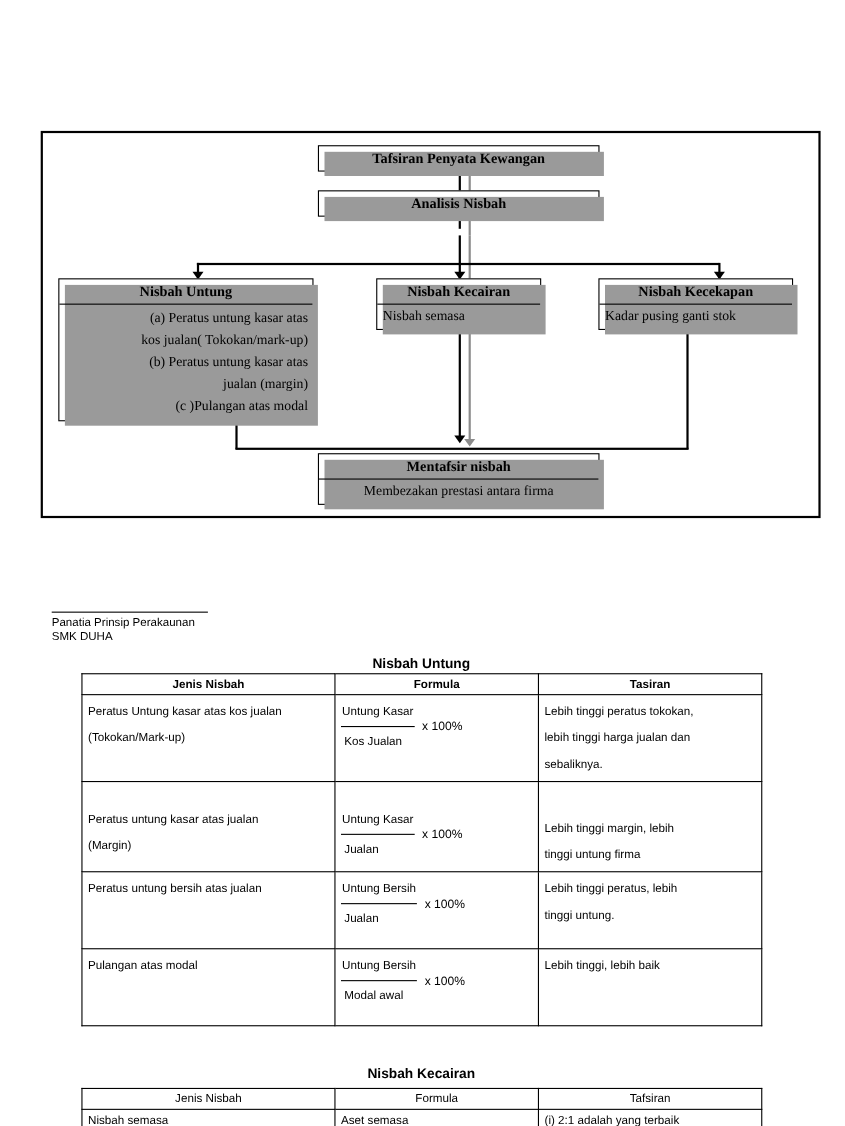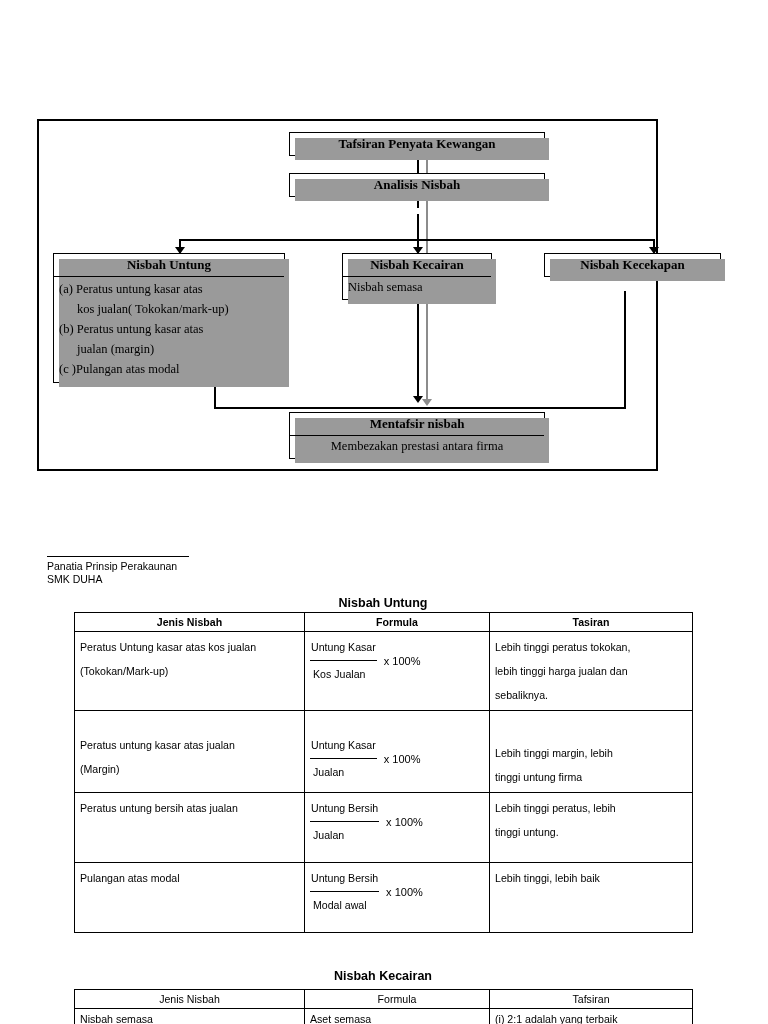--- a/index.html
+++ b/index.html
@@ -14,21 +14,21 @@
     font-family: "Liberation Sans", sans-serif;
     color: #000000;
     overflow: hidden;
   }
 
   
   #flowchart {
     position: absolute;
     left: 37px;
     top: 119px;
-    width: 621px;
+    width: 709px;
     height: 352px;
     border: 2px solid #000;
     box-sizing: border-box;
     background: #fff;
     text-decoration: underline;
   }
   .fcbox {
     position: absolute;
     box-sizing: border-box;
     background: #fff;
@@ -54,21 +54,21 @@
     padding: 1px 4px;
     white-space: nowrap;
   }
   .fc-body {
     border-top: 1.5px solid #000;
     font-size: 12.5px;
     line-height: 19.5px;
     padding: 1px 5px;
   }
   .fc-body.center { text-align: center; }
-  .fc-list { padding: 2px 4px 3px 5px; }
+  .fc-list { padding: 2px 4px 3px 5px; text-align: right; }
   .fc-list .li { font-size: 12.5px; line-height: 20px; white-space: nowrap; }
   .fc-list .li.ind { padding-left: 18px; }
 
   
   .ln { position: absolute; background: #000; z-index: 1; }
   .ln.grey { background: #8c8c8c; }
   .arw {
     position: absolute;
     width: 0; height: 0;
     border-left: 5px solid transparent;
@@ -180,20 +180,21 @@
     </div>
   </div>
 
   <div class="fcbox" style="left:303px; top:132px; width:150px;">
     <div class="fc-title">Nisbah Kecairan</div>
     <div class="fc-body">Nisbah  semasa</div>
   </div>
 
   <div class="fcbox" style="left:505px; top:132px; width:177px;">
     <div class="fc-title">Nisbah Kecekapan</div>
+    <div class="fc-body">Kadar  pusing ganti stok</div>
   </div>
 
   <div class="fcbox" style="left:250px; top:291px; width:256px;">
     <div class="fc-title">Mentafsir nisbah</div>
     <div class="fc-body center">Membezakan  prestasi antara firma</div>
   </div>
 </div>
 
 <div id="pagenote">
   <div class="rule"></div>

